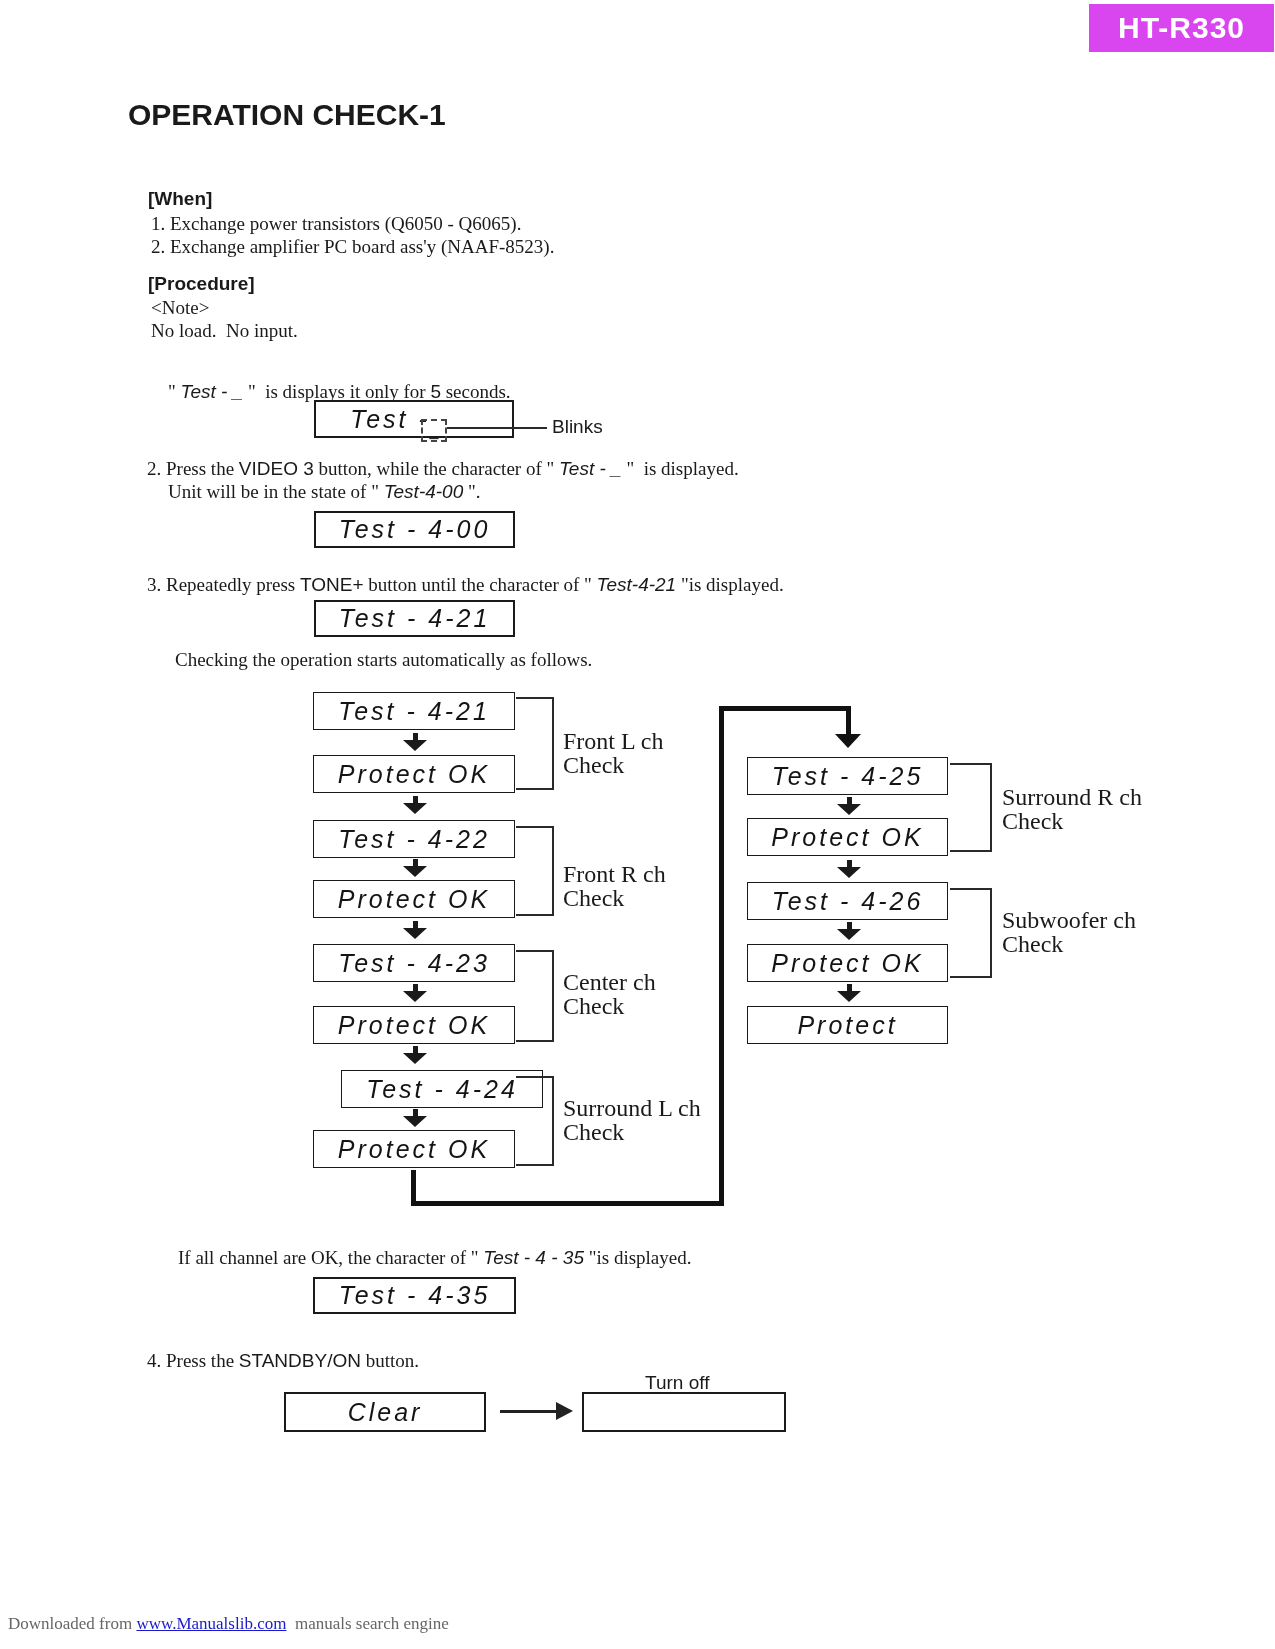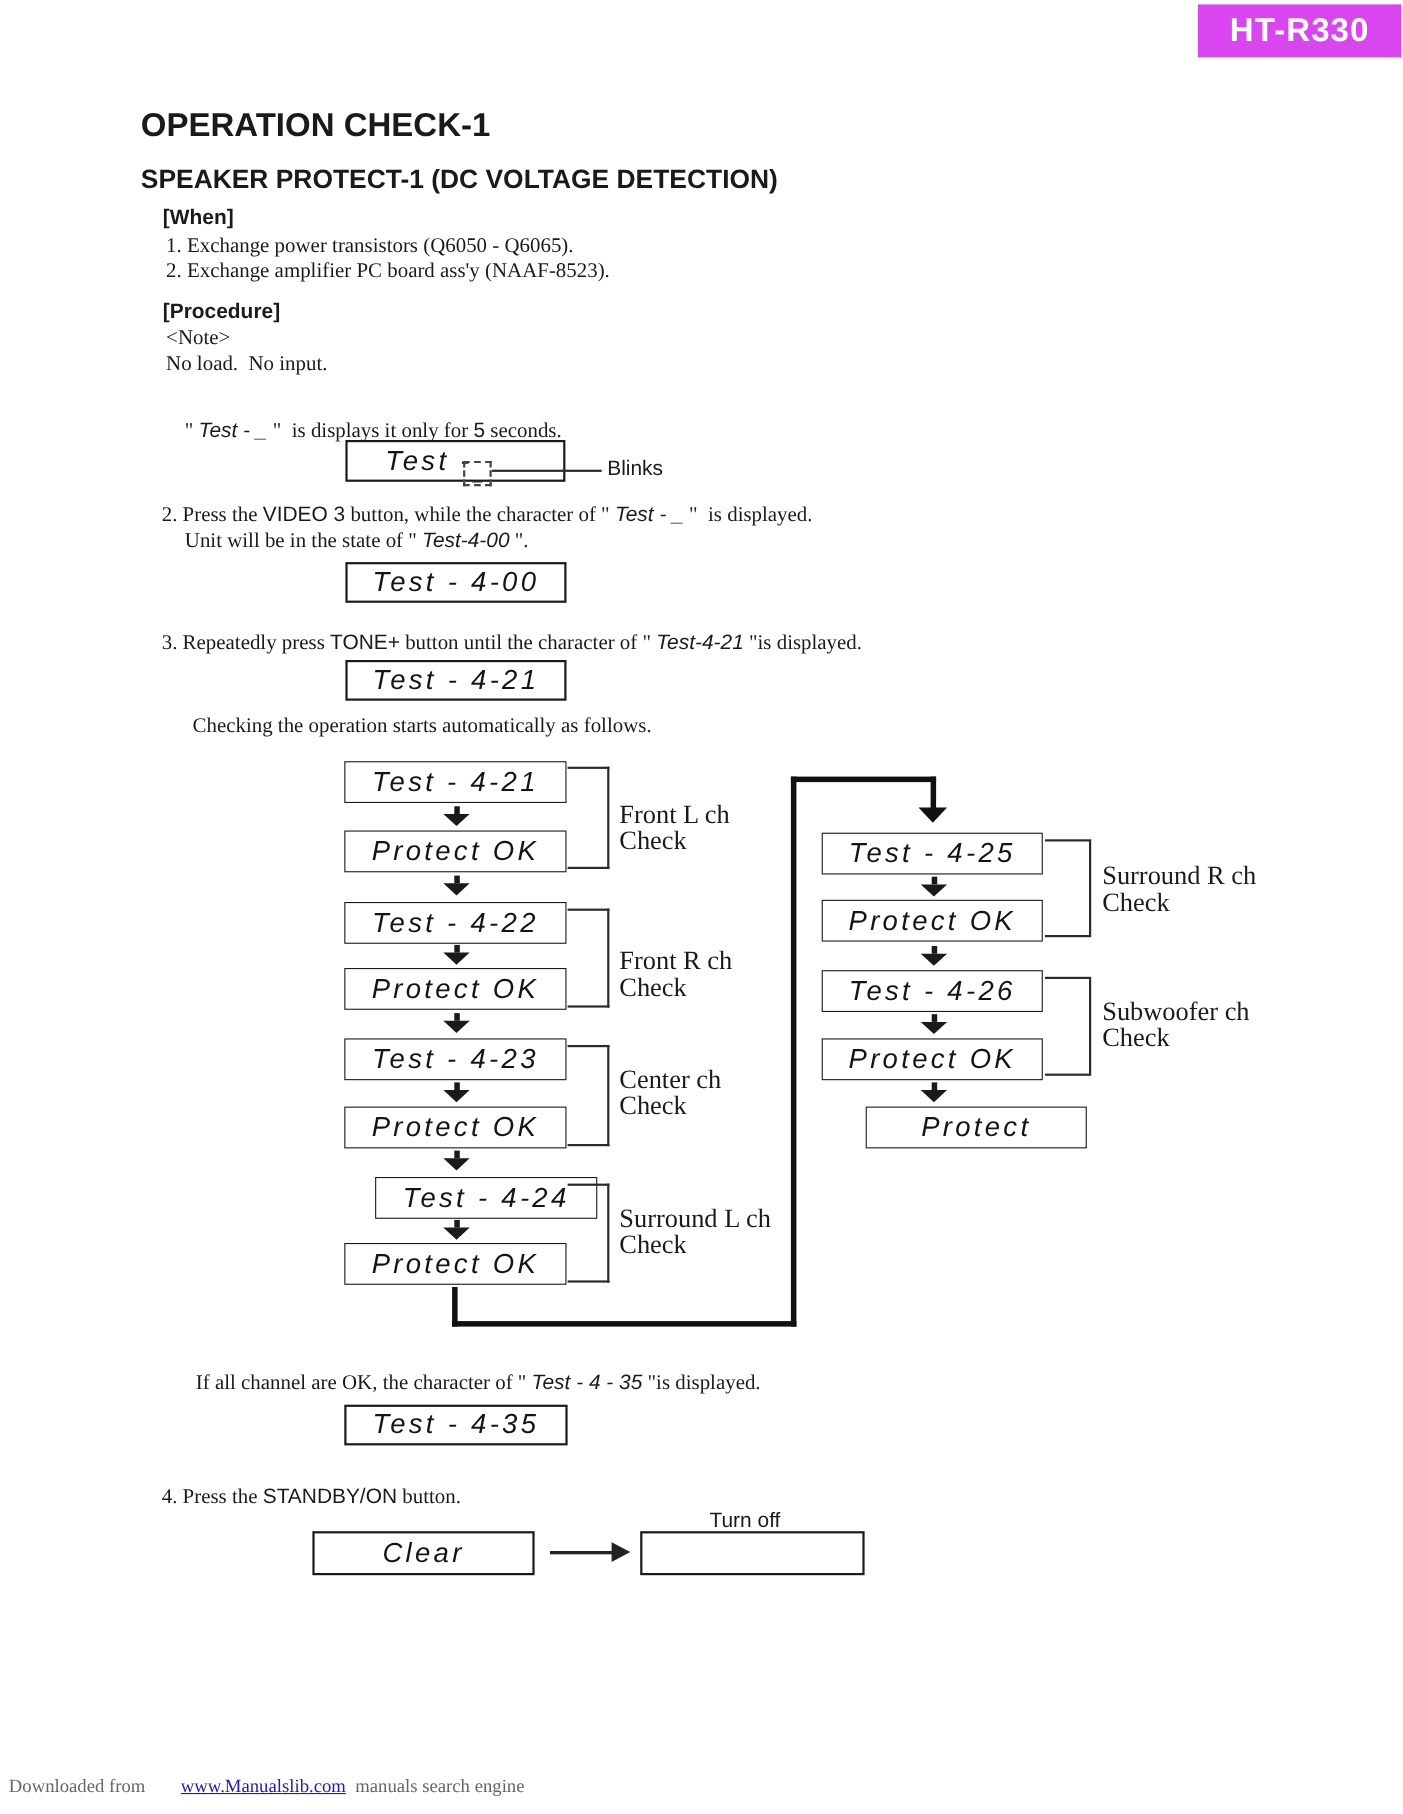--- a/index.html
+++ b/index.html
@@ -27,31 +27,30 @@
   .thick{position:absolute;background:#111;}
   .loop-head{position:absolute;width:0;height:0;border-left:13px solid transparent;border-right:13px solid transparent;
              border-top:14px solid #111;}
   .pairlabel{position:absolute;font-size:24px;line-height:24px;white-space:pre;}
   .cursor-box{position:absolute;box-sizing:border-box;border:2px dashed #444;display:flex;align-items:center;justify-content:center;
               font-family:"Liberation Sans",sans-serif;font-size:16px;line-height:4px;letter-spacing:0;color:#222;}
   .thin-arrow-shaft{position:absolute;background:#222;}
   .thin-arrow-head{position:absolute;width:0;height:0;border-top:9px solid transparent;border-bottom:9px solid transparent;
                    border-left:17px solid #222;}
   .footer{position:absolute;font-size:17px;color:#666;white-space:pre;}
-  .footer a{color:#1a1acc;text-decoration:underline;margin-left:28px;}
+  .footer a{color:#1a1acc;text-decoration:underline;}
 </style>
 </head>
 <body>
 
 <div class="page">
 
   <div class="badge" style="left:1089px;top:4px;width:185px;height:48px;">HT-R330</div>
 
   <div class="h1" style="left:128px;top:98px;">OPERATION CHECK-1</div>
-  <div class="h2" style="left:128px;top:150px;">SPEAKER PROTECT-1 (DC VOLTAGE DETECTION)</div>
 
   <div class="line sans bold" style="left:148px;top:188px;">[When]</div>
   <div class="line" style="left:151px;top:213px;">1. Exchange power transistors (Q6050 - Q6065).</div>
   <div class="line" style="left:151px;top:236px;">2. Exchange amplifier PC board ass'y (NAAF-8523).</div>
 
   <div class="line sans bold" style="left:148px;top:273px;">[Procedure]</div>
   <div class="line" style="left:151px;top:297px;">&lt;Note&gt;</div>
   <div class="line" style="left:151px;top:320px;">No load.  No input.</div>
 
   <div class="line" style="left:168px;top:381px;"><span>" </span><span class="disp-inline">Test - _</span><span> "  is displays it only for </span><span class="sans">5</span><span> seconds.</span></div>
@@ -165,21 +164,21 @@
     </div>
   <div class="fbox" style="left:747px;top:818px;width:201px;height:38px;">
       <span>Protect OK</span>
     </div>
   <div class="fbox" style="left:747px;top:882px;width:201px;height:38px;">
       <span>Test - 4-26</span>
     </div>
   <div class="fbox" style="left:747px;top:944px;width:201px;height:38px;">
       <span>Protect OK</span>
     </div>
-  <div class="fbox" style="left:747px;top:1006px;width:201px;height:38px;margin-left:40px;">
+  <div class="fbox" style="left:747px;top:1006px;width:201px;height:38px;">
       <span>Protect</span>
     </div>
 
   <div class="flow-arrow" style="left:836px;top:797px;">
       <div class="stem"></div>
       <div class="head"></div>
     </div>
   <div class="flow-arrow" style="left:836px;top:860px;">
       <div class="stem"></div>
       <div class="head"></div>

